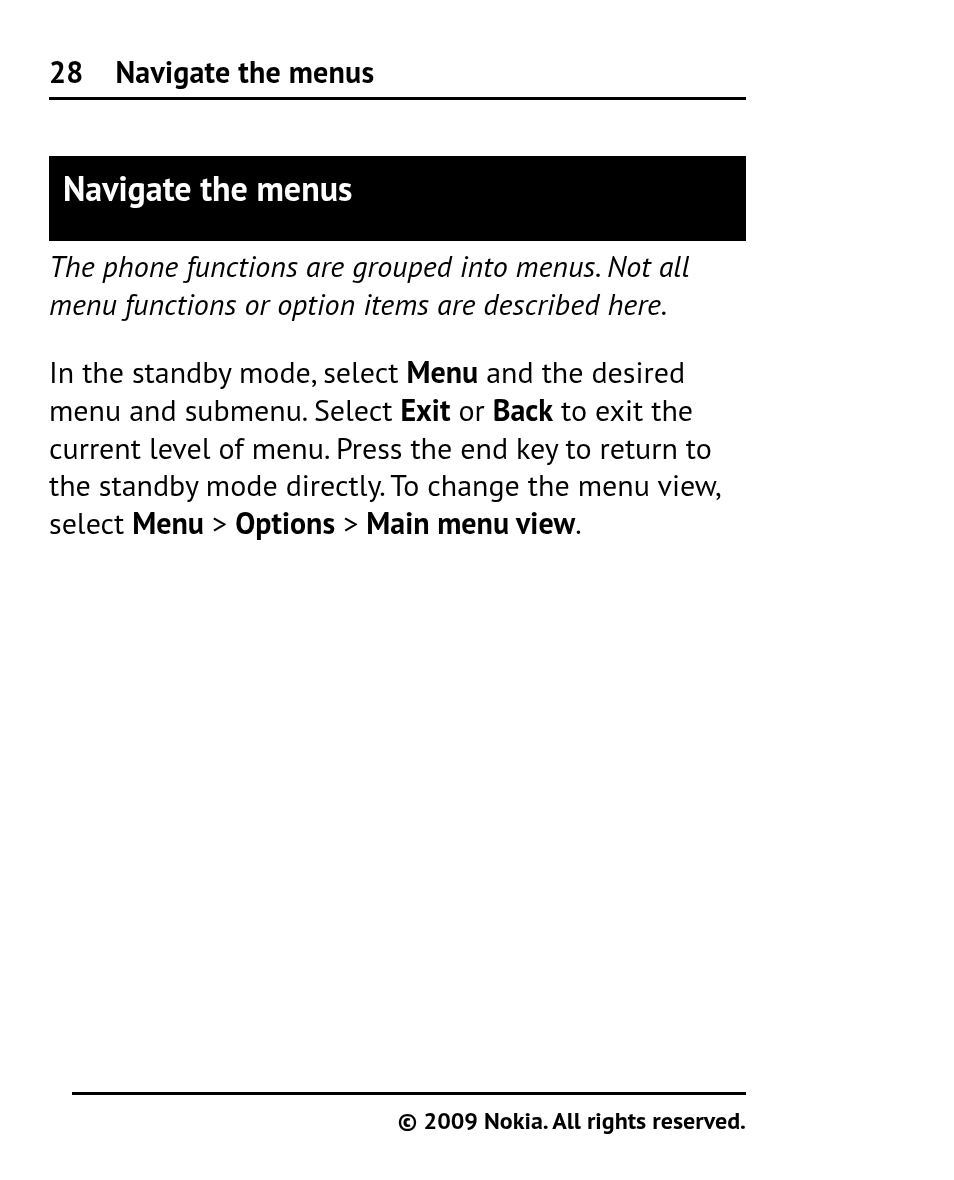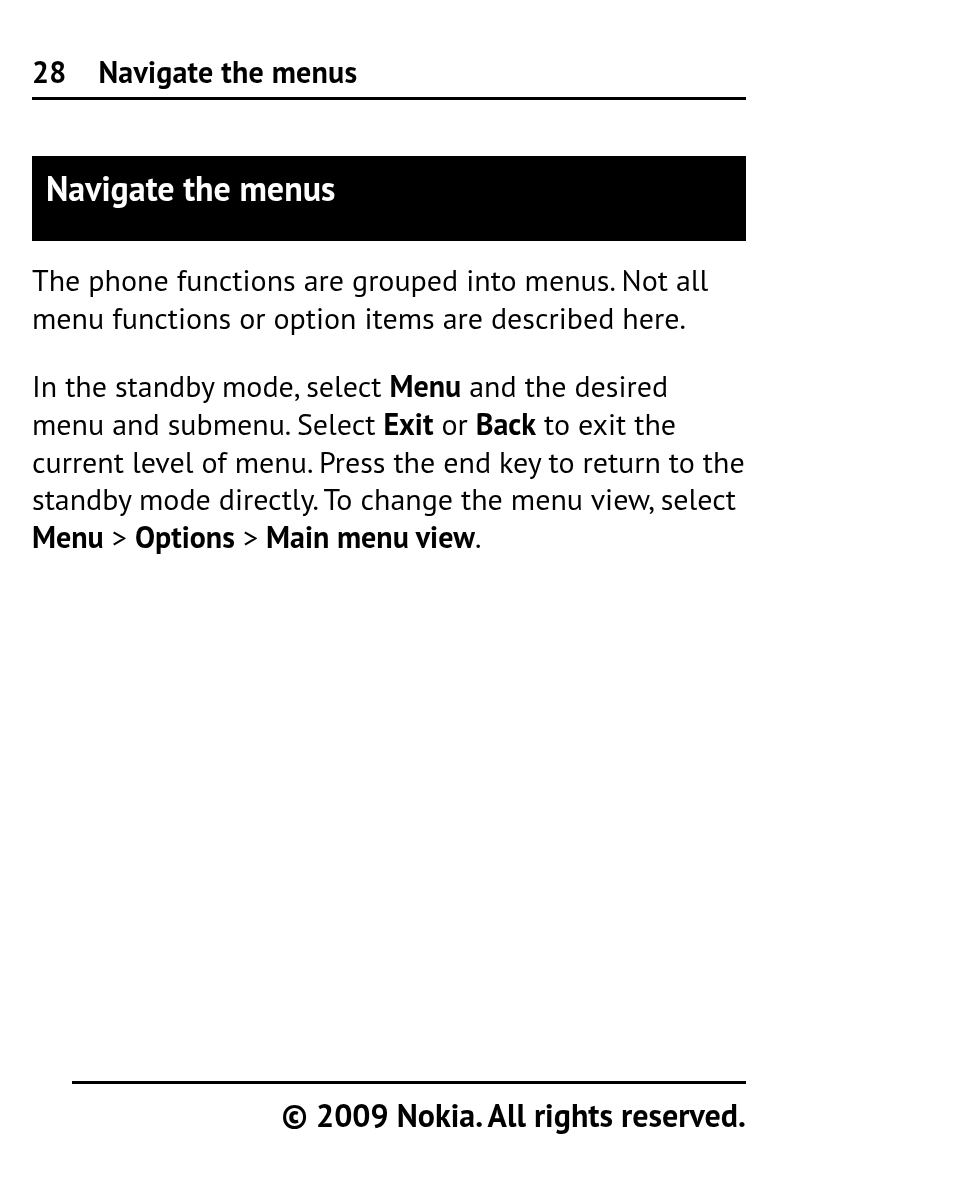--- a/index.html
+++ b/index.html
@@ -9,21 +9,21 @@
     height: 1180px;
     background: #fff;
     color: #000;
     font-family: "PT Sans", "Fira Sans", "Noto Sans", "Segoe UI", Arial, sans-serif;
   }
   .page {
     position: relative;
     width: 818px;
     height: 1180px;
     box-sizing: border-box;
-    padding: 52px 72px 0 32px;
+    padding: 52px 72px 0 49px;
   }
   .running-header {
     display: flex;
     align-items: baseline;
     font-weight: 700;
     font-size: 30px;
     border-bottom: 3px solid #000;
     padding-bottom: 6px;
     letter-spacing: 0.2px;
   }
@@ -38,33 +38,33 @@
     font-size: 34px;
     padding: 14px 14px 34px 14px;
     line-height: 1.1;
   }
   .body-text {
     font-size: 30px;
     line-height: 1.26;
     margin-top: 16px;
     font-weight: 400;
   }
-  .body-text.first { margin-top: 20px; }
+  .body-text.first { margin-top: 6px; font-style: italic; }
   .body-text.second { margin-top: 24px; }
   .body-text b { font-weight: 700; }
   .footer {
     position: absolute;
     left: 72px;
     right: 72px;
     bottom: 44px;
     border-top: 3px solid #000;
     padding-top: 10px;
     text-align: right;
     font-weight: 700;
-    font-size: 32px;
+    font-size: 24px;
   }
 </style>
 </head>
 <body>
 
 <div class="page">
 
   <div class="running-header">
     <span class="page-num">28</span>
     <span>Navigate the menus</span>

